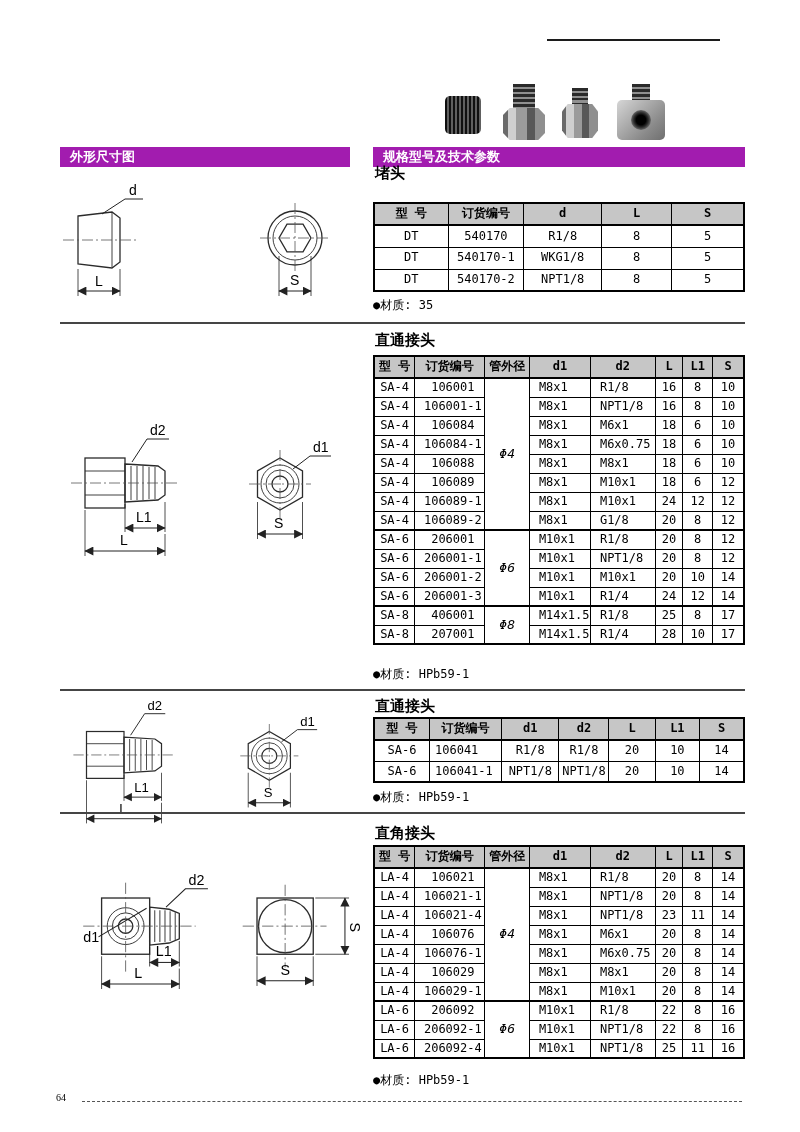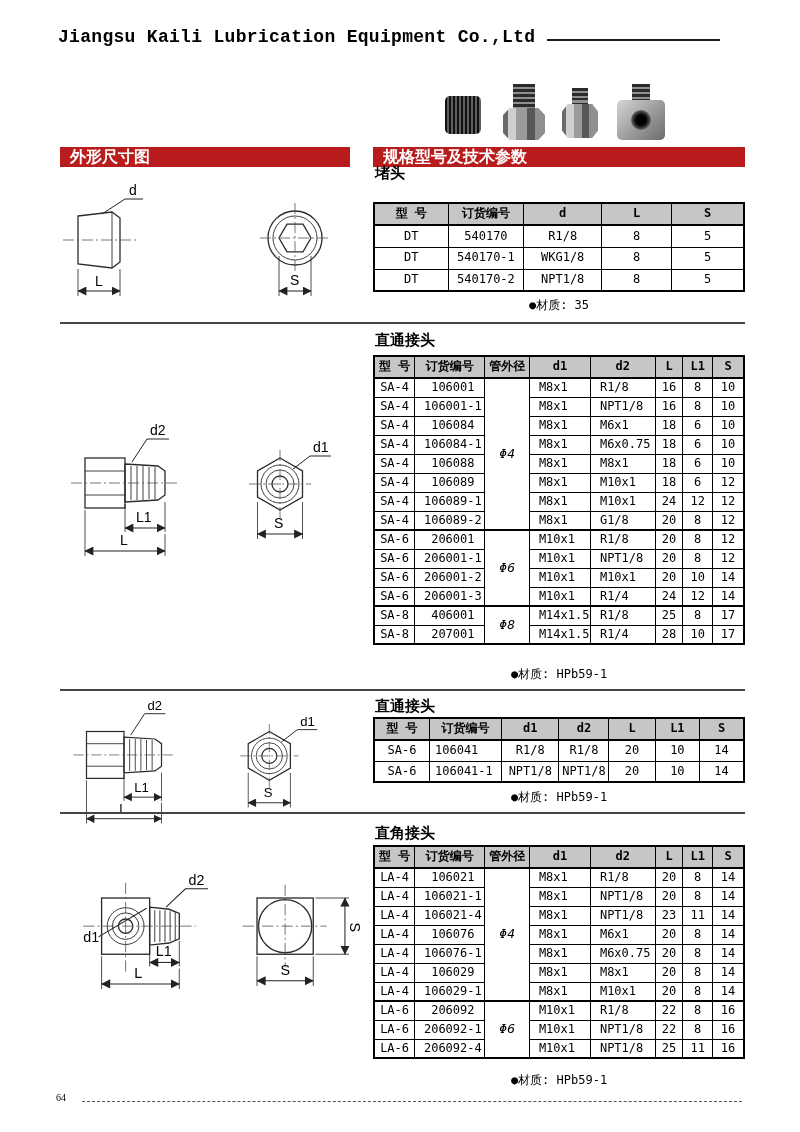--- a/index.html
+++ b/index.html
@@ -16,22 +16,22 @@
   .p-plug { left:445px; top:96px; width:36px; height:38px; border-radius:5px;
             background:repeating-linear-gradient(90deg,#101010 0 2px,#606060 2px 4px); }
   .stub { position:absolute; background:repeating-linear-gradient(180deg,#2a2a2a 0 2.5px,#909090 2.5px 5px); }
   .hexbody { position:absolute; clip-path:polygon(0 22%,16% 0,84% 0,100% 22%,100% 78%,84% 100%,16% 100%,0 78%);
              background:linear-gradient(90deg,#6a6a6a 0 12%,#cfcfcf 12% 32%,#9b9b9b 32% 56%,#585858 56% 76%,#8f8f8f 76%); }
   .sqbody { position:absolute; border-radius:5px;
             background:linear-gradient(135deg,#d6d6d6,#8a8a8a 70%,#6f6f6f); }
   .hole { position:absolute; border-radius:50%;
           background:radial-gradient(circle,#000 34%,#2e2e2e 52%,#6f6f6f 72%,#b5b5b5 90%); }
 
-  .bar { position:absolute; top:147px; height:20px; background:#b91c1c; color:#fff;
-         font-size:16px; font-weight:bold; line-height:20px; padding-left:10px; }
+  .bar { position:absolute; top:147px; height:20px; background:#a21caf; color:#fff;
+         font-size:13px; font-weight:bold; line-height:20px; padding-left:10px; }
   .bar-left { left:60px; width:290px; }
   .bar-right { left:373px; width:372px; }
 
   .sec-title { position:absolute; left:375px; font-size:15px; font-weight:bold; white-space:nowrap; }
   .divider { position:absolute; left:60px; width:685px; border-top:2px solid #454545; }
 
   .rt { position:absolute; left:373px; width:372px; }
   table.spec { width:100%; border-collapse:collapse; table-layout:fixed; border:2px solid #000;
                font-family:"DejaVu Sans Mono","Liberation Sans",sans-serif; font-size:12px; }
   table.spec th, table.spec td { border:1px solid #000; text-align:center; vertical-align:middle;
@@ -41,41 +41,40 @@
   .t-plug td { height:22px; }
   .t-straight td { height:19px; }
   .t-straight2 td { height:21px; }
   .t-elbow td { height:19px; }
   .t8 td.col-1 { text-align:center; padding-left:6px; }
   .t8 td.col-2 { text-align:left; padding-left:9px; }
   .t8 td.col-3 { text-align:left; padding-left:9px; }
   .t7 td.col-1 { text-align:left; padding-left:5px; }
   td.od-cell { font-size:13px;font-style:italic; }
 
-  .note { position:absolute; left:373px; width:372px; text-align:center; font-size:12px;
+  .note { position:absolute; left:373px; width:372px; text-align:left; font-size:12px;
           font-family:"DejaVu Sans Mono","Liberation Sans",sans-serif; }
 
   .drawing { position:absolute; }
   .ol  { fill:none; stroke:#2b2b2b; stroke-width:1.3; }
   .thn { fill:none; stroke:#2b2b2b; stroke-width:.9; }
   .cl  { fill:none; stroke:#555; stroke-width:.8; stroke-dasharray:11 3 2 3; }
   .ext { fill:none; stroke:#222; stroke-width:.8; }
   .dim { fill:none; stroke:#222; stroke-width:1; }
   .ldr { fill:none; stroke:#222; stroke-width:1; }
   .dlabel { font-family:"Liberation Sans",sans-serif; font-size:14px; fill:#000; }
 
   .foot-num { position:absolute; left:56px; top:1092px; font-family:"Liberation Serif",serif; font-size:10px; }
   .foot-rule { position:absolute; left:82px; top:1101px; width:660px; border-top:1px dashed #555; }
 </style>
 </head>
 <body>
 
 <div id="page">
 
-  <div class="company">Jiangsu Kaili Lubrication Equipment Co.,Ltd</div>
   <div class="company-rule"></div>
 
   <div class="photo p-plug"></div>
   <div class="photo" style="left:503px;top:84px;width:42px;height:56px">
     <div class="stub" style="left:10px;top:0;width:22px;height:28px"></div>
     <div class="hexbody" style="left:0;top:24px;width:42px;height:32px"></div>
   </div>
   <div class="photo" style="left:562px;top:88px;width:36px;height:50px">
     <div class="stub" style="left:10px;top:0;width:16px;height:20px"></div>
     <div class="hexbody" style="left:0;top:16px;width:36px;height:34px"></div>

